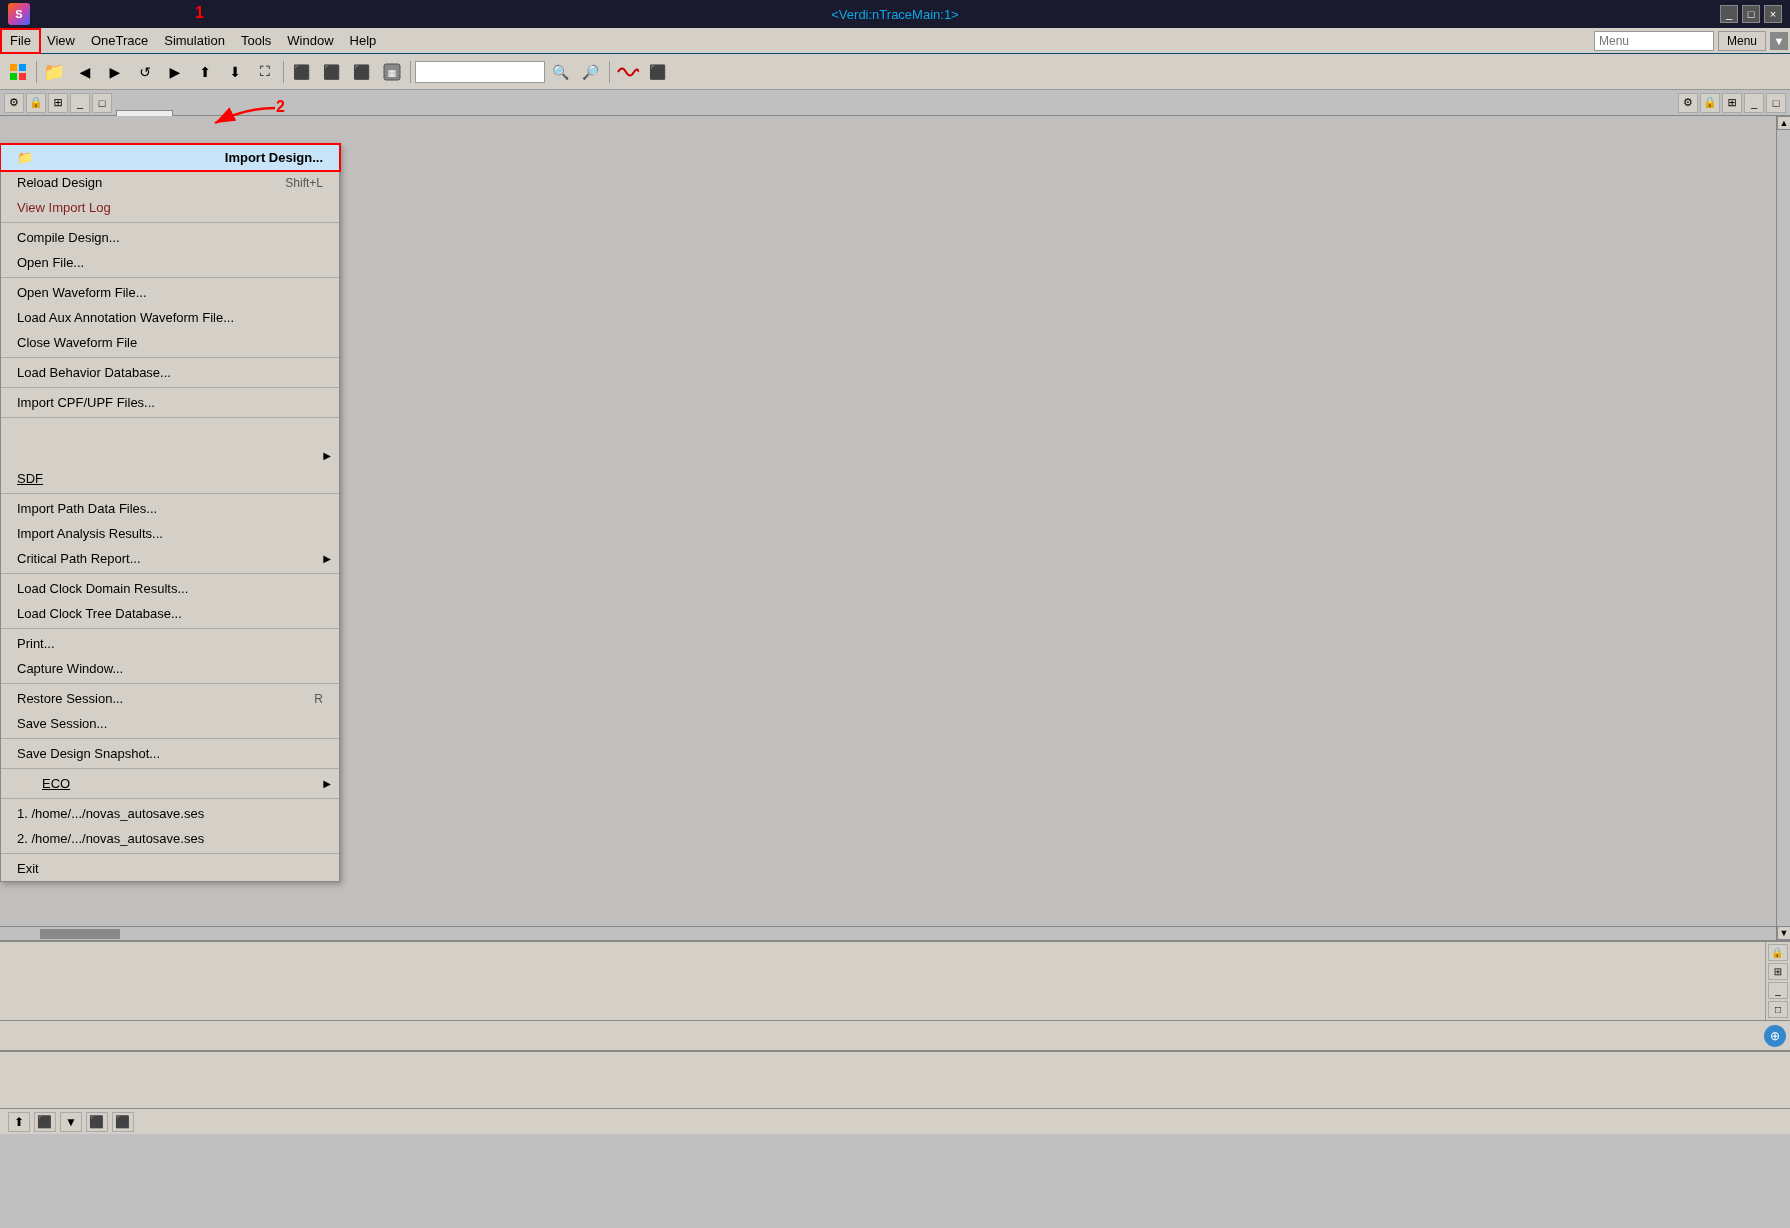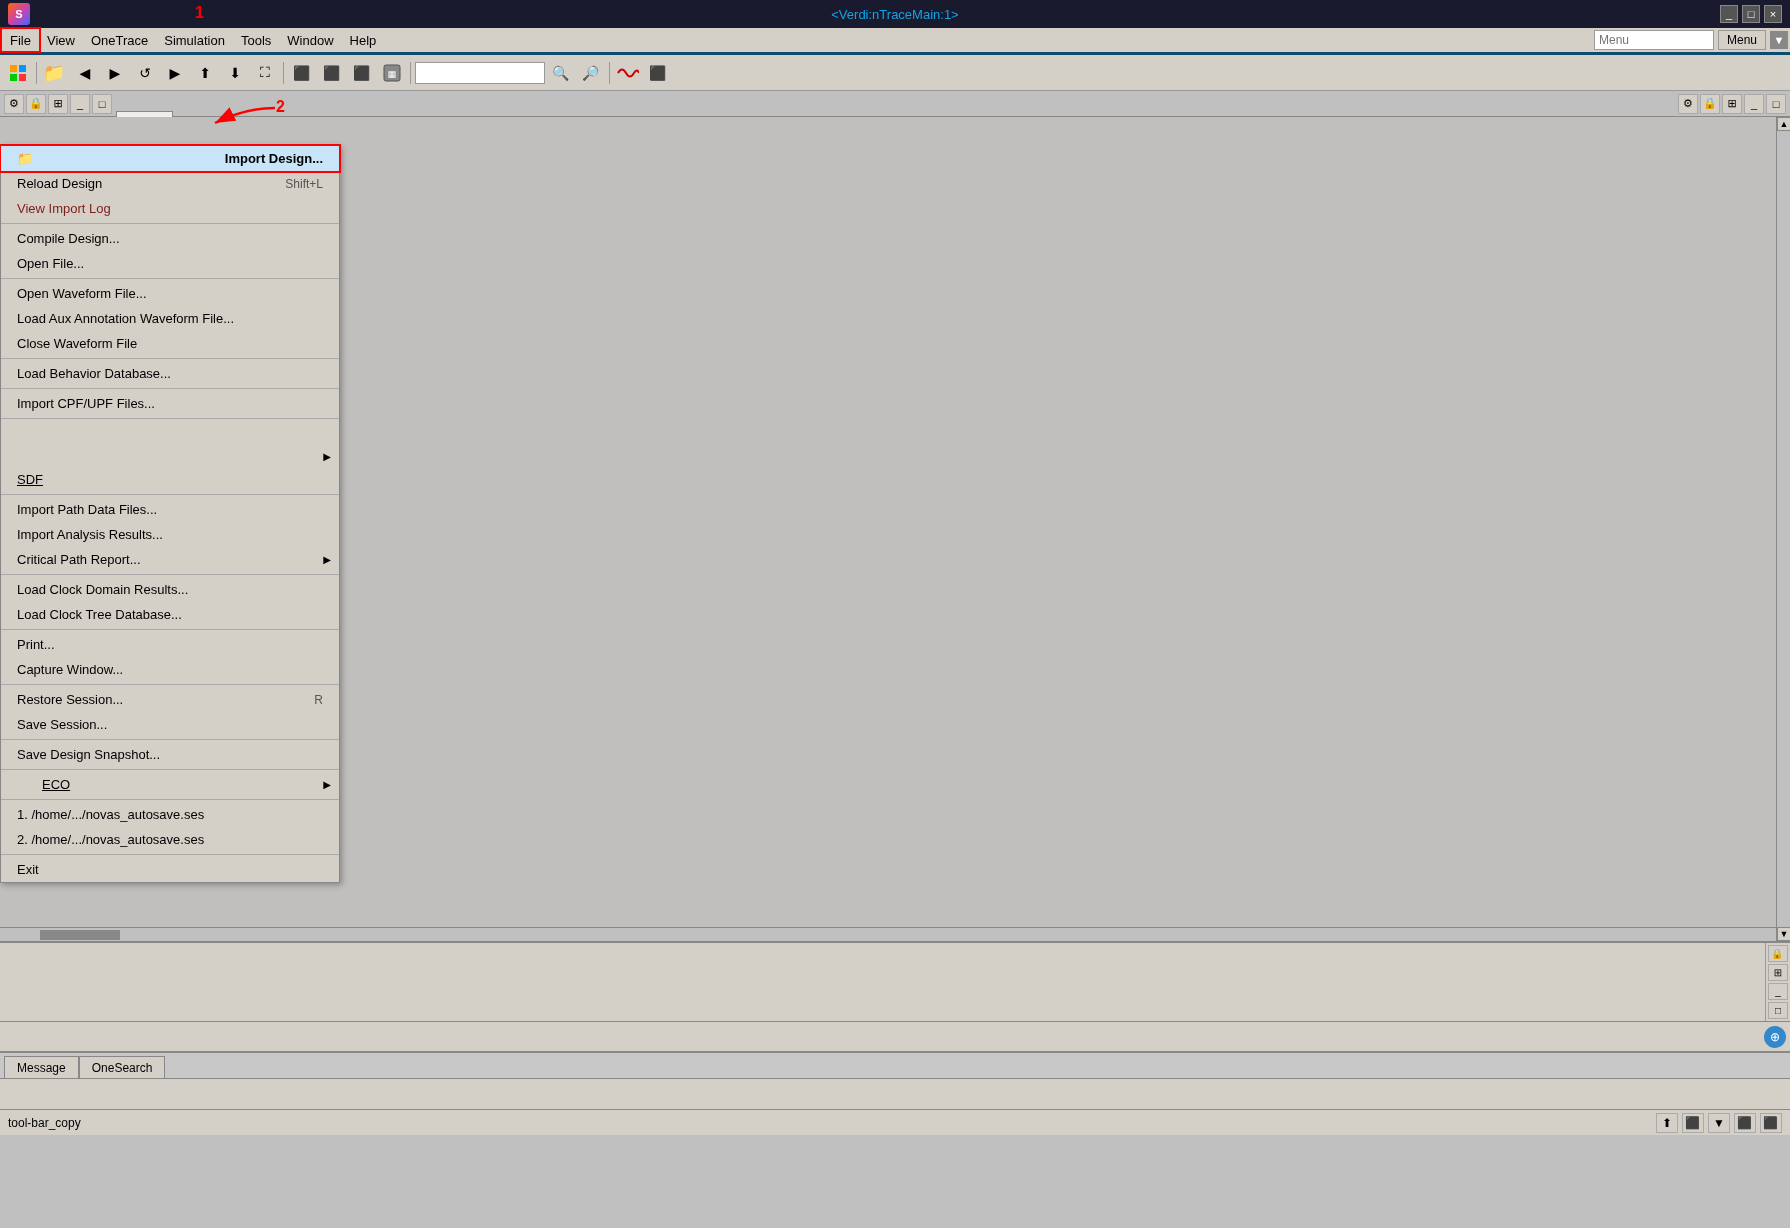--- a/index.html
+++ b/index.html
@@ -72,21 +72,21 @@
     }
 
     
     #menu-bar {
       width: 100%;
       height: 26px;
       background: #d4d0c8;
       display: flex;
       align-items: center;
       padding: 12px 2px;
-      border-bottom: 3px solid #0c4a6e;
+      border-bottom: 1px solid #0c4a6e;
       position: relative;
     }
     .menu-item {
       padding: 2px 8px;
       height: 22px;
       display: flex;
       align-items: center;
       cursor: pointer;
       font-size: 13px;
       white-space: nowrap;
@@ -668,33 +668,24 @@
       </div>
     </div>
 
     <div id="third-pane">
       <div id="compass-btn">⊕</div>
     </div>
   </div>
 </div>
 
 <div id="bottom-area">
-  <div id="bottom-tabs">
-    <div class="bottom-tab">
-      <span>Message</span>
-    </div>
-    <div class="bottom-tab">
-      <span>OneSearch</span>
-    </div>
-  </div>
   <div id="bottom-content"></div>
 </div>
 
 <div id="status-bar">
-  <div id="status-text">tool-bar_copy</div>
   <div id="status-icons">
     <div class="status-icon-btn">⬆</div>
     <div class="status-icon-btn">⬛</div>
     <div class="status-icon-btn" style="position:relative;">▼</div>
     <div class="status-icon-btn">⬛</div>
     <div class="status-icon-btn">⬛</div>
   </div>
 </div>
 
 <div id="arrow-2" style="position:absolute; top:98px; left:205px; z-index:9999; pointer-events:none; display:flex; align-items:center;">

